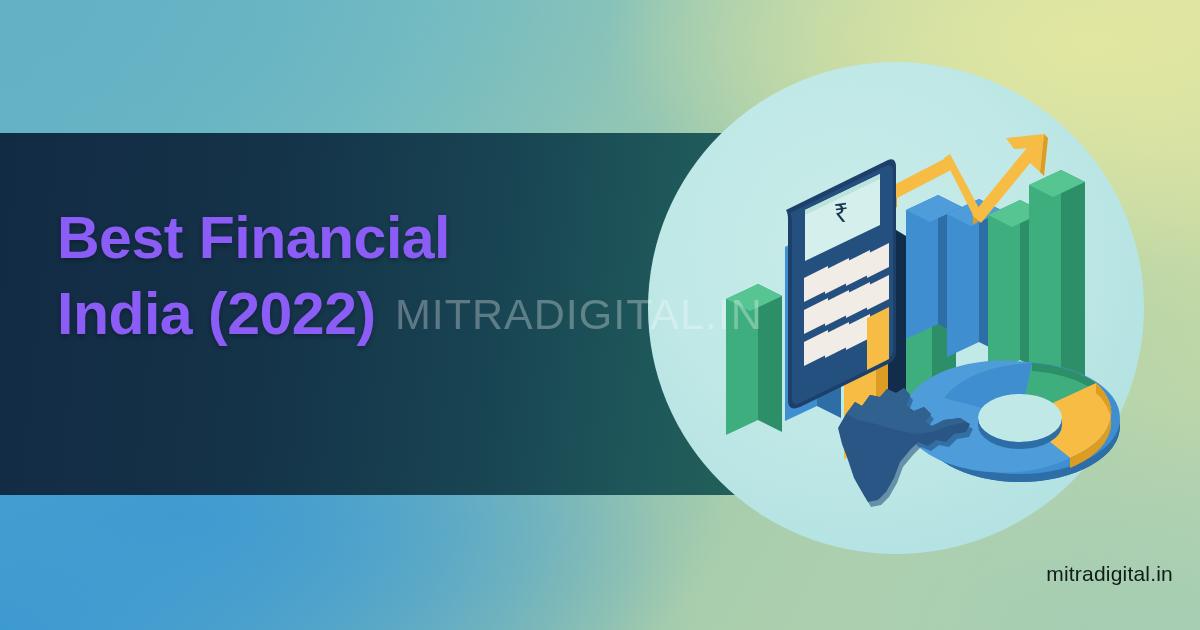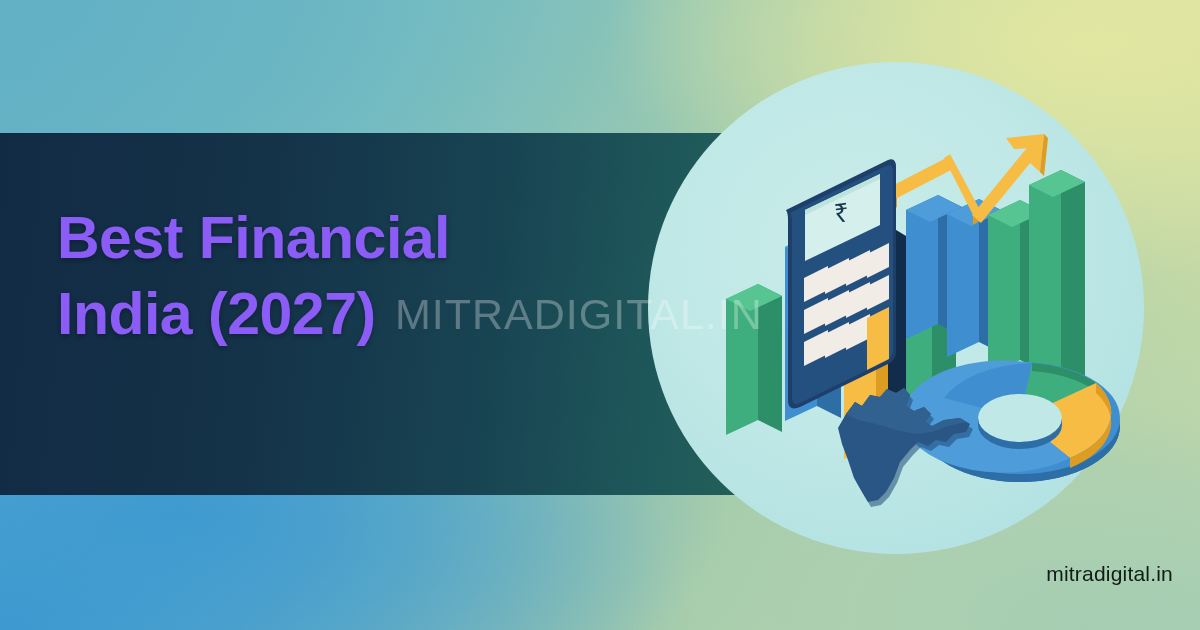--- a/index.html
+++ b/index.html
@@ -256,20 +256,20 @@
                  L256,326 L262,333 L258,344 L266,349 L276,345 L283,352 L277,360
                  L284,364 L296,358 L312,356 L318,360 L300,364 L284,370 L268,372
                  L248,368 L228,362 L210,358 Z" fill="#31618f"></path>
       </g>
 
     </svg>
   </div>
 
   <div class="headline">
     <span class="hl-line">Best Financial</span>
-    <span class="hl-line">India (2027)</span>
+    <span class="hl-line">India (2022)</span>
   </div>
 
   <div class="watermark">MITRADIGITAL.IN</div>
 
   <div class="footer-brand">mitradigital.in</div>
 
 </div>
 
 </body></html>

